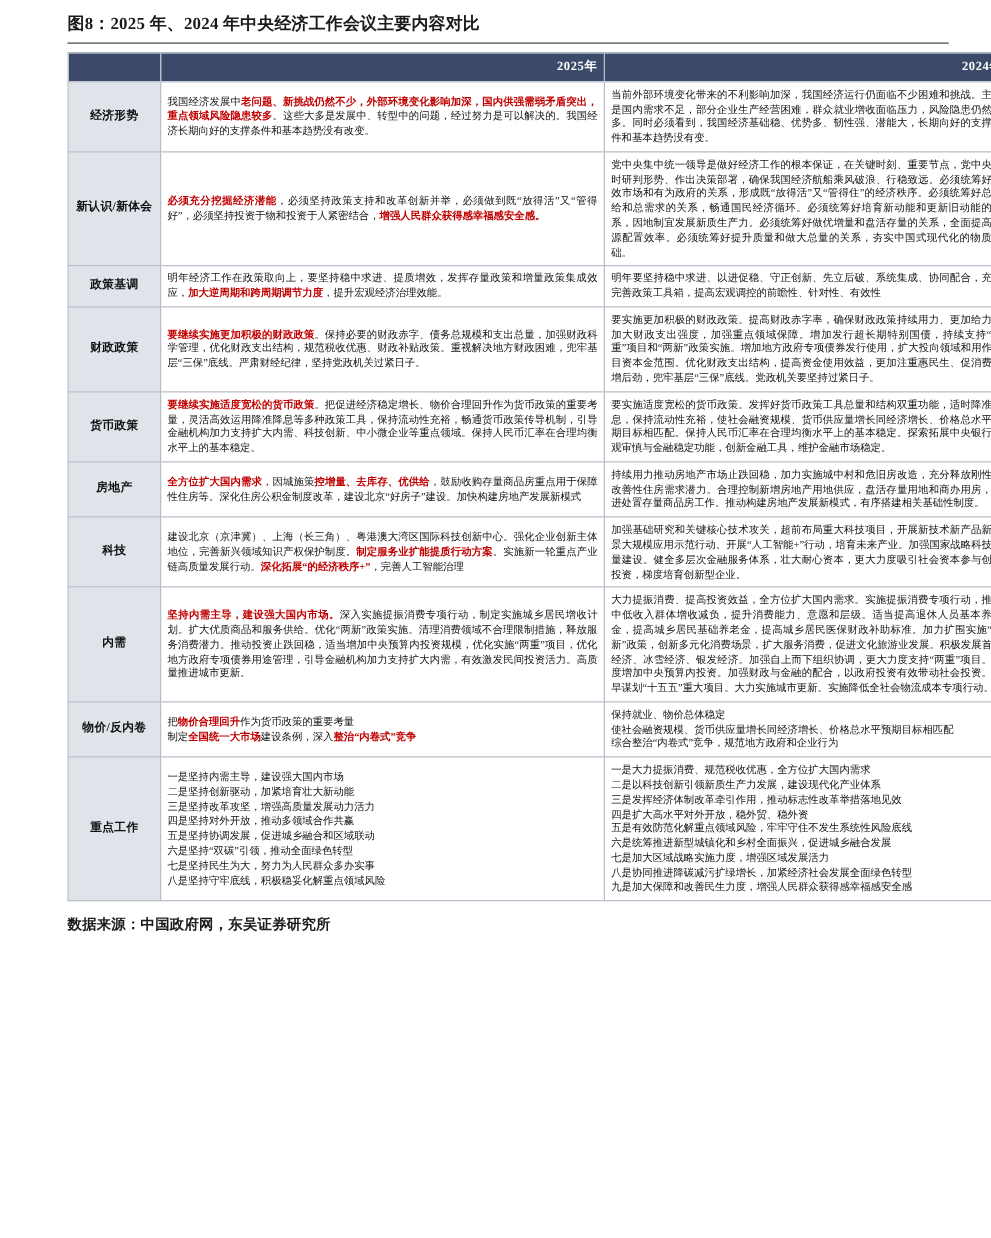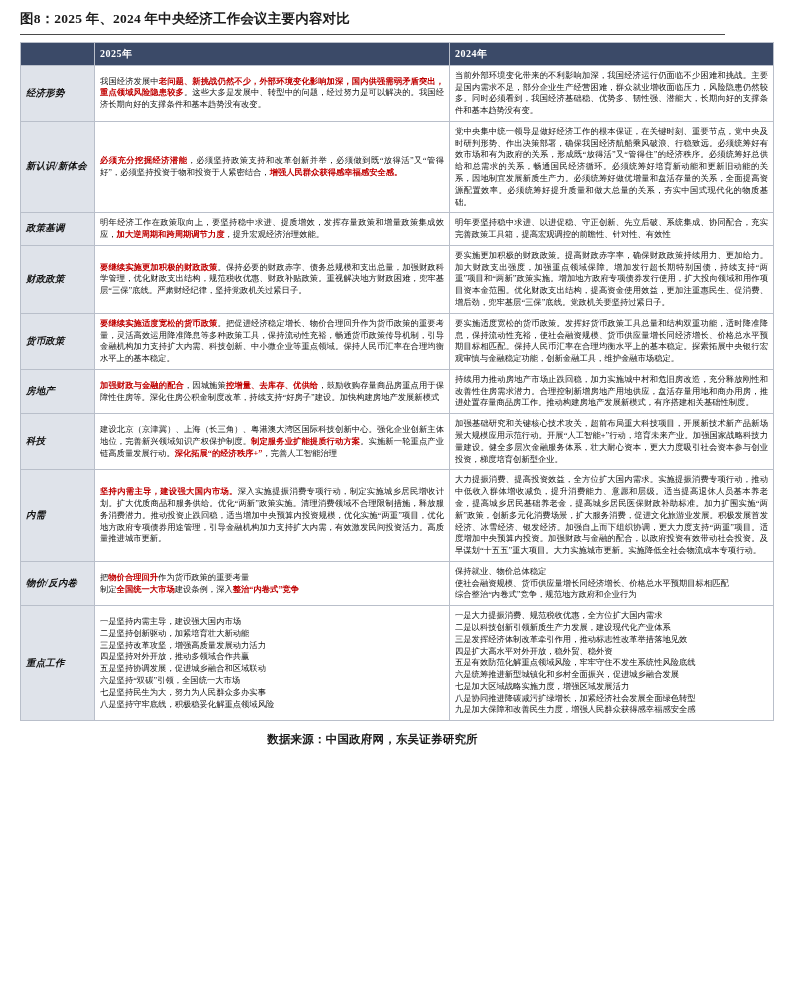--- a/index.html
+++ b/index.html
@@ -8,20 +8,21 @@
     background: #ffffff;
     width: 793px;
     font-family: "Liberation Serif", "DejaVu Serif", serif;
   }
   .page {
     width: 731px;
     min-height: 990px;
     padding: 8px 6px 10px 20px;
     background: #ffffff;
     position: relative;
+    margin-left: 34px;
   }
   .fig-title {
     font-family: "Liberation Serif", "DejaVu Serif", serif;
     font-size: 13.5px;
     font-weight: bold;
     color: #1a1a1a;
     letter-spacing: 0.2px;
     padding: 2px 0 6px 0;
     line-height: 1.3;
   }
@@ -40,40 +41,39 @@
   table.cmp td, table.cmp th {
     border: 1px solid #b9bfca;
     vertical-align: middle;
     padding: 4px 5px;
   }
   thead th {
     background: #3b4a68;
     color: #ffffff;
     font-weight: bold;
     font-size: 10px;
-    text-align: left;
+    text-align: right;
     padding: 3px 4px;
     border: 1px solid #3b4a68;
     letter-spacing: 0.5px;
   }
   thead th.corner {
     background: #3b4a68;
   }
   col.c-label { width: 74px; }
   col.c-2025  { width: 355px; }
   col.c-2024  { width: 324px; }
   td.rowlabel {
     background: #dfe3ea;
-    text-align: left;
+    text-align: center;
     font-weight: bold;
     font-size: 9.4px;
     color: #111;
     letter-spacing: 0.3px;
     padding: 4px 2px;
-    font-style: italic;
   }
   td.cell {
     background: #ffffff;
     text-align: justify;
     text-justify: inter-ideograph;
     vertical-align: middle;
   }
   td.cell.lines {
     text-align: left;
   }
@@ -81,21 +81,20 @@
     color: #c00000;
     font-weight: bold;
   }
   .ln { display: block; }
   .src {
     margin-top: 11px;
     font-size: 11.5px;
     font-weight: bold;
     color: #1a1a1a;
     letter-spacing: 0.2px;
-    text-align: center;
   }
   p { margin: 0; }
 </style>
 </head>
 <body>
 
 <div class="page">
 
   <div class="fig-title">图8：2025 年、2024 年中央经济工作会议主要内容对比</div>
   <div class="title-rule"></div>
@@ -155,21 +154,21 @@
           <td class="cell">
             <p><span class="hl">要继续实施适度宽松的货币政策</span><span>。把促进经济稳定增长、物价合理回升作为货币政策的重要考量，灵活高效运用降准降息等多种政策工具，保持流动性充裕，畅通货币政策传导机制，引导金融机构加力支持扩大内需、科技创新、中小微企业等重点领域。保持人民币汇率在合理均衡水平上的基本稳定。</span></p>
           </td>
           <td class="cell">
             <p><span>要实施适度宽松的货币政策。发挥好货币政策工具总量和结构双重功能，适时降准降息，保持流动性充裕，使社会融资规模、货币供应量增长同经济增长、价格总水平预期目标相匹配。保持人民币汇率在合理均衡水平上的基本稳定。探索拓展中央银行宏观审慎与金融稳定功能，创新金融工具，维护金融市场稳定。</span></p>
           </td>
         </tr>
         <tr>
           <td class="rowlabel">房地产</td>
           <td class="cell">
-            <p><span class="hl">加强财政与金融的配合</span><span>，因城施策</span><span class="hl">控增量、去库存、优供给</span><span>，鼓励收购存量商品房重点用于保障性住房等。深化住房公积金制度改革，持续支持“好房子”建设。加快构建房地产发展新模式</span></p>
+            <p><span class="hl">全方位扩大国内需求</span><span>，因城施策</span><span class="hl">控增量、去库存、优供给</span><span>，鼓励收购存量商品房重点用于保障性住房等。深化住房公积金制度改革，建设北京“好房子”建设。加快构建房地产发展新模式</span></p>
           </td>
           <td class="cell">
             <p><span>持续用力推动房地产市场止跌回稳，加力实施城中村和危旧房改造，充分释放刚性和改善性住房需求潜力。合理控制新增房地产用地供应，盘活存量用地和商办用房，推进处置存量商品房工作。推动构建房地产发展新模式，有序搭建相关基础性制度。</span></p>
           </td>
         </tr>
         <tr>
           <td class="rowlabel">科技</td>
           <td class="cell">
             <p><span>建设北京（京津冀）、上海（长三角）、粤港澳大湾区国际科技创新中心。强化企业创新主体地位，完善新兴领域知识产权保护制度。</span><span class="hl">制定服务业扩能提质行动方案</span><span>。实施新一轮重点产业链高质量发展行动。</span><span class="hl">深化拓展“的经济秩序+”</span><span>，完善人工智能治理</span></p>
           </td>
@@ -199,21 +198,21 @@
           </td>
         </tr>
         <tr>
           <td class="rowlabel">重点工作</td>
           <td class="cell lines">
             <p class="ln"><span>一是坚持内需主导，建设强大国内市场</span></p>
             <p class="ln"><span>二是坚持创新驱动，加紧培育壮大新动能</span></p>
             <p class="ln"><span>三是坚持改革攻坚，增强高质量发展动力活力</span></p>
             <p class="ln"><span>四是坚持对外开放，推动多领域合作共赢</span></p>
             <p class="ln"><span>五是坚持协调发展，促进城乡融合和区域联动</span></p>
-            <p class="ln"><span>六是坚持“双碳”引领，全国统一大市场</span></p>
+            <p class="ln"><span>六是坚持“双碳”引领，推动全面绿色转型</span></p>
             <p class="ln"><span>七是坚持民生为大，努力为人民群众多办实事</span></p>
             <p class="ln"><span>八是坚持守牢底线，积极稳妥化解重点领域风险</span></p>
           </td>
           <td class="cell lines">
             <p class="ln"><span>一是大力提振消费、规范税收优惠，全方位扩大国内需求</span></p>
             <p class="ln"><span>二是以科技创新引领新质生产力发展，建设现代化产业体系</span></p>
             <p class="ln"><span>三是发挥经济体制改革牵引作用，推动标志性改革举措落地见效</span></p>
             <p class="ln"><span>四是扩大高水平对外开放，稳外贸、稳外资</span></p>
             <p class="ln"><span>五是有效防范化解重点领域风险，牢牢守住不发生系统性风险底线</span></p>
             <p class="ln"><span>六是统筹推进新型城镇化和乡村全面振兴，促进城乡融合发展</span></p>

